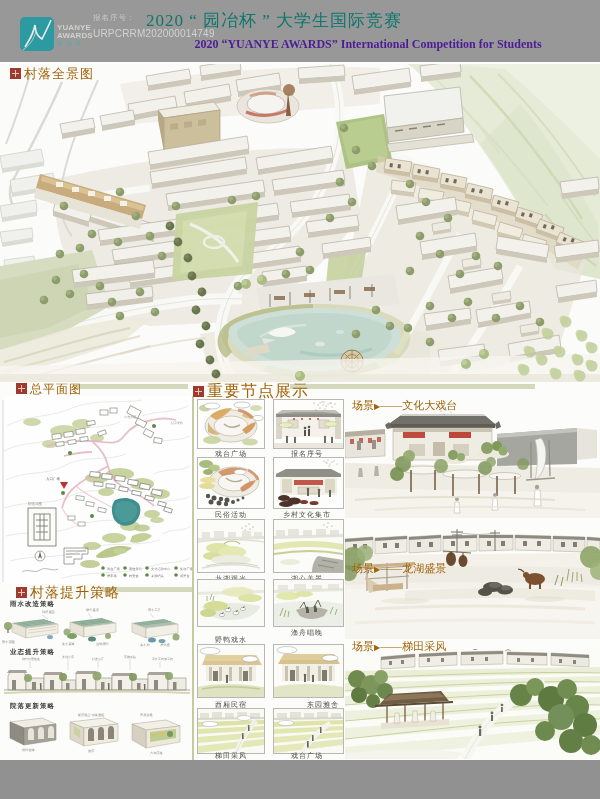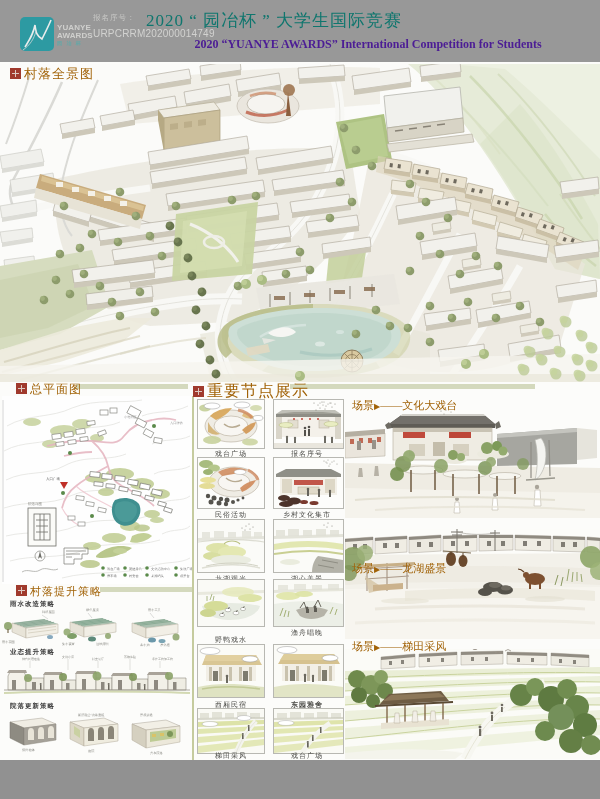--- a/index.html
+++ b/index.html
@@ -645,21 +645,21 @@
 
 <text x="122" y="22" font-size="3.2" fill="#999">小吃街区</text>
 <text x="168" y="28" font-size="3.2" fill="#999">入口牌坊</text>
 
 <path d="M1,4 L1,186" stroke="#cccccc" stroke-width=".8"></path>
 </svg>
 </div>
 
 <div class="abs" style="left:192px;top:396px;width:2px;height:364px;background:#c5cb9e;"></div>
 
-<div class="abs stitle" style="left:16px;top:584px;font-size:11px;"><span class="sealwrap"></span>村落提升策略</div>
+<div class="abs stitle" style="left:16px;top:584px;font-size:14px;"><span class="sealwrap"></span>村落提升策略</div>
 
 <div class="abs" style="left:100px;top:587px;width:92px;height:5px;background:#c9cfae;opacity:.8;"></div>
 
 <div class="abs" style="left:0;top:598px;width:195px;height:162px;" id="strategies">
 <svg width="195" height="162" viewBox="0 0 195 162">
 
 <text x="10" y="8" font-size="6.5" font-weight="bold" fill="#3a3a3a" font-family="Liberation Serif" letter-spacing="1">雨水改造策略</text>
 
 <g>
 <text x="42" y="15" font-size="3.2" fill="#8a8a84">种植屋面</text>
@@ -1123,21 +1123,21 @@
 <path d="M0,42 C18,38 44,38 69,42 L69,52 L0,52 Z" fill="#e2e5c6"></path>
 <g fill="#6b695f">
           <rect x="30" y="31" width="2" height="6"></rect>
           <circle cx="31" cy="30" r="1.3"></circle>
           <rect x="38" y="32" width="2" height="5"></rect>
           <circle cx="39" cy="31" r="1.2"></circle>
         </g>
 </svg>
 </div>
 <div class="cap" style="left:0;top:304px;">西厢民宿</div>
-<div class="cap" style="left:76px;top:304px;font-weight:bold;">东园雅舍</div>
+<div class="cap" style="left:92px;top:304px;">东园雅舍</div>
 
 <div class="cell" style="left:0;top:312px;width:66px;height:44px;">
 <svg width="66" height="44" viewBox="0 0 66 44">
 <rect width="66" height="44" fill="#fafaf5"></rect>
 <g fill="#e3e3d8">
           <rect x="2" y="4" width="9" height="5"></rect>
           <rect x="14" y="3" width="10" height="6"></rect>
           <rect x="27" y="4" width="9" height="5"></rect>
           <rect x="39" y="3" width="10" height="6"></rect>
           <rect x="52" y="4" width="10" height="5"></rect>

